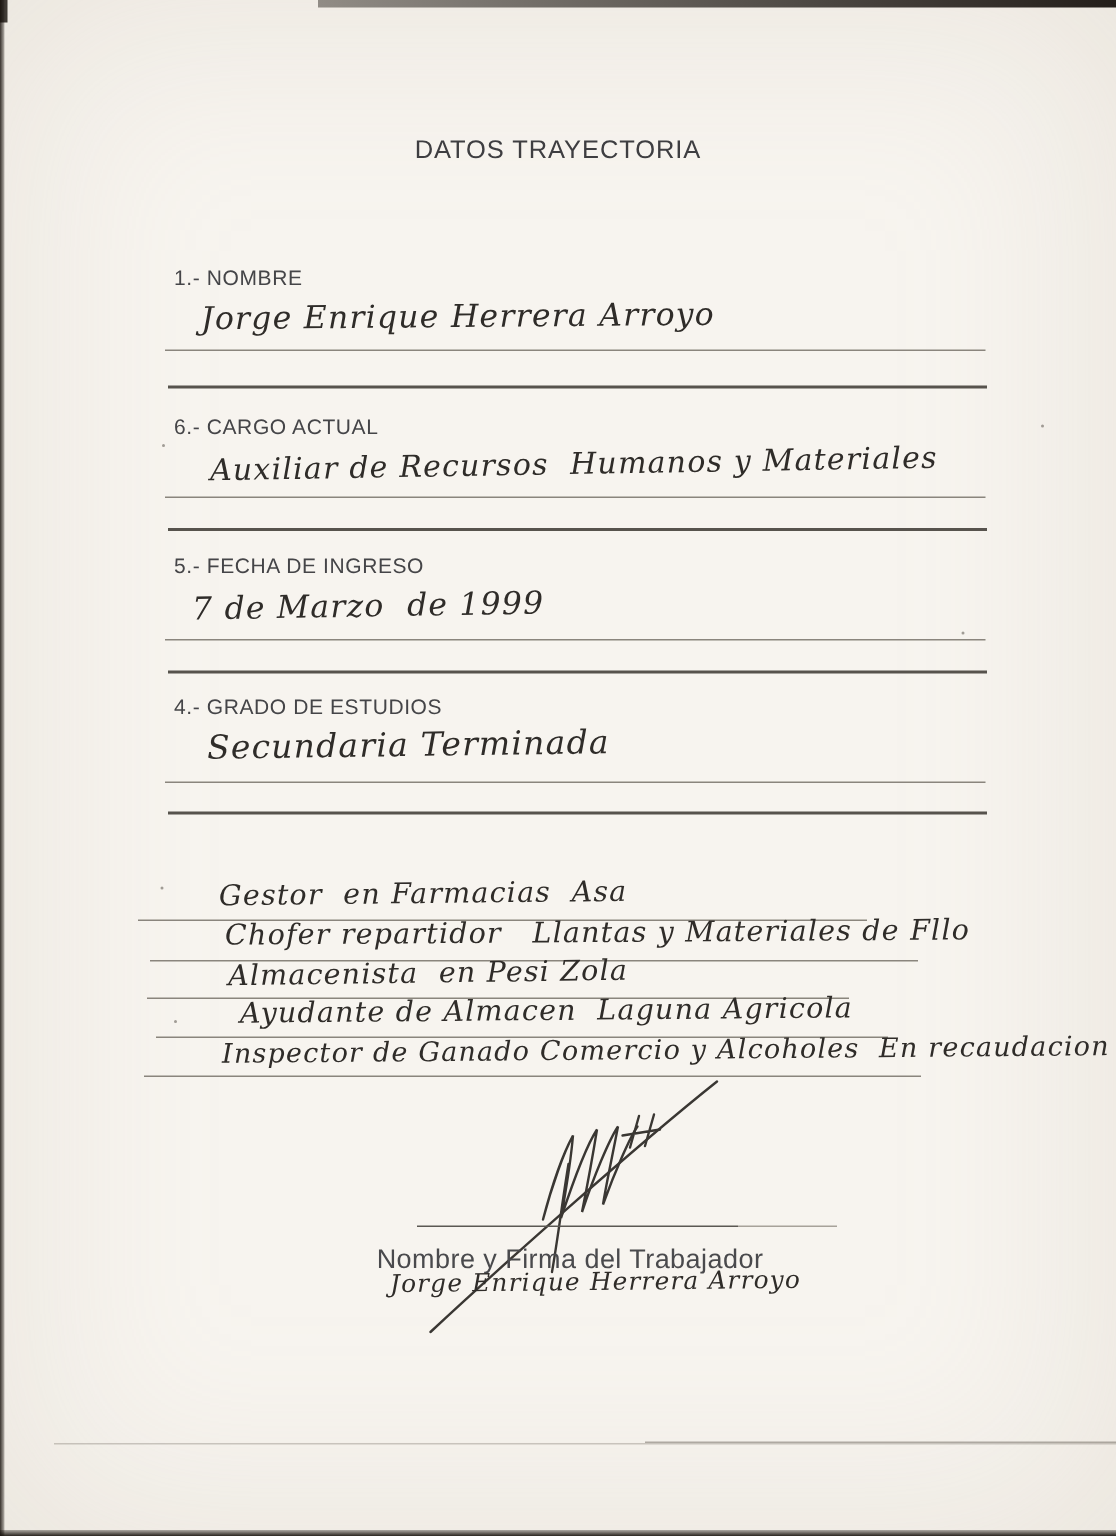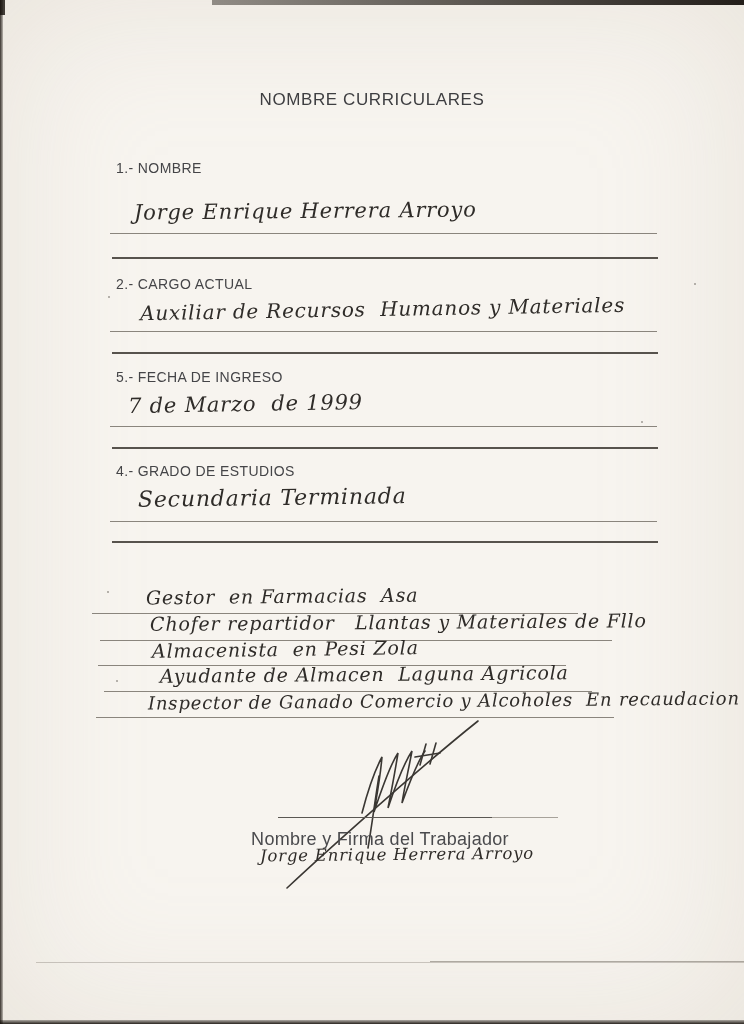--- a/index.html
+++ b/index.html
@@ -58,28 +58,28 @@
   <div class="edge-bottom"></div>
   <div class="corner-mark"></div>
   <div class="fold-line"></div>
   <div class="fold-line-dark"></div>
   <div class="speck" style="left:108px;top:296px;"></div>
   <div class="speck" style="left:694px;top:283px;"></div>
   <div class="speck" style="left:641px;top:421px;"></div>
   <div class="speck" style="left:116px;top:680px;"></div>
   <div class="speck" style="left:107px;top:591px;"></div>
 
-  <div class="title">NOMBRE CURRICULARES</div>
+  <div class="title">DATOS TRAYECTORIA</div>
 
-  <div class="plabel" style="left:116px;top:160px;">1.- NOMBRE</div>
+  <div class="plabel" style="left:116px;top:177px;">1.- NOMBRE</div>
   <div class="hand" style="left:134px;top:199px;font-size:21px;transform:rotate(-0.5deg);">Jorge Enrique Herrera Arroyo</div>
   <div class="rule" style="left:110px;top:233px;width:547px;"></div>
   <div class="rule dark" style="left:112px;top:257px;width:546px;"></div>
 
-  <div class="plabel" style="left:116px;top:276px;">2.- CARGO ACTUAL</div>
+  <div class="plabel" style="left:116px;top:276px;">6.- CARGO ACTUAL</div>
   <div class="hand" style="left:140px;top:297px;font-size:20px;transform:rotate(-1deg);">Auxiliar de Recursos  Humanos y Materiales</div>
   <div class="rule" style="left:110px;top:331px;width:547px;"></div>
   <div class="rule dark" style="left:112px;top:352px;width:546px;"></div>
 
   <div class="plabel" style="left:116px;top:369px;">5.- FECHA DE INGRESO</div>
   <div class="hand" style="left:128px;top:392px;font-size:21px;transform:rotate(-1deg);">7 de Marzo  de 1999</div>
   <div class="rule" style="left:110px;top:426px;width:547px;"></div>
   <div class="rule dark" style="left:112px;top:447px;width:546px;"></div>
 
   <div class="plabel" style="left:116px;top:463px;text-align:right;">4.- GRADO DE ESTUDIOS</div>

